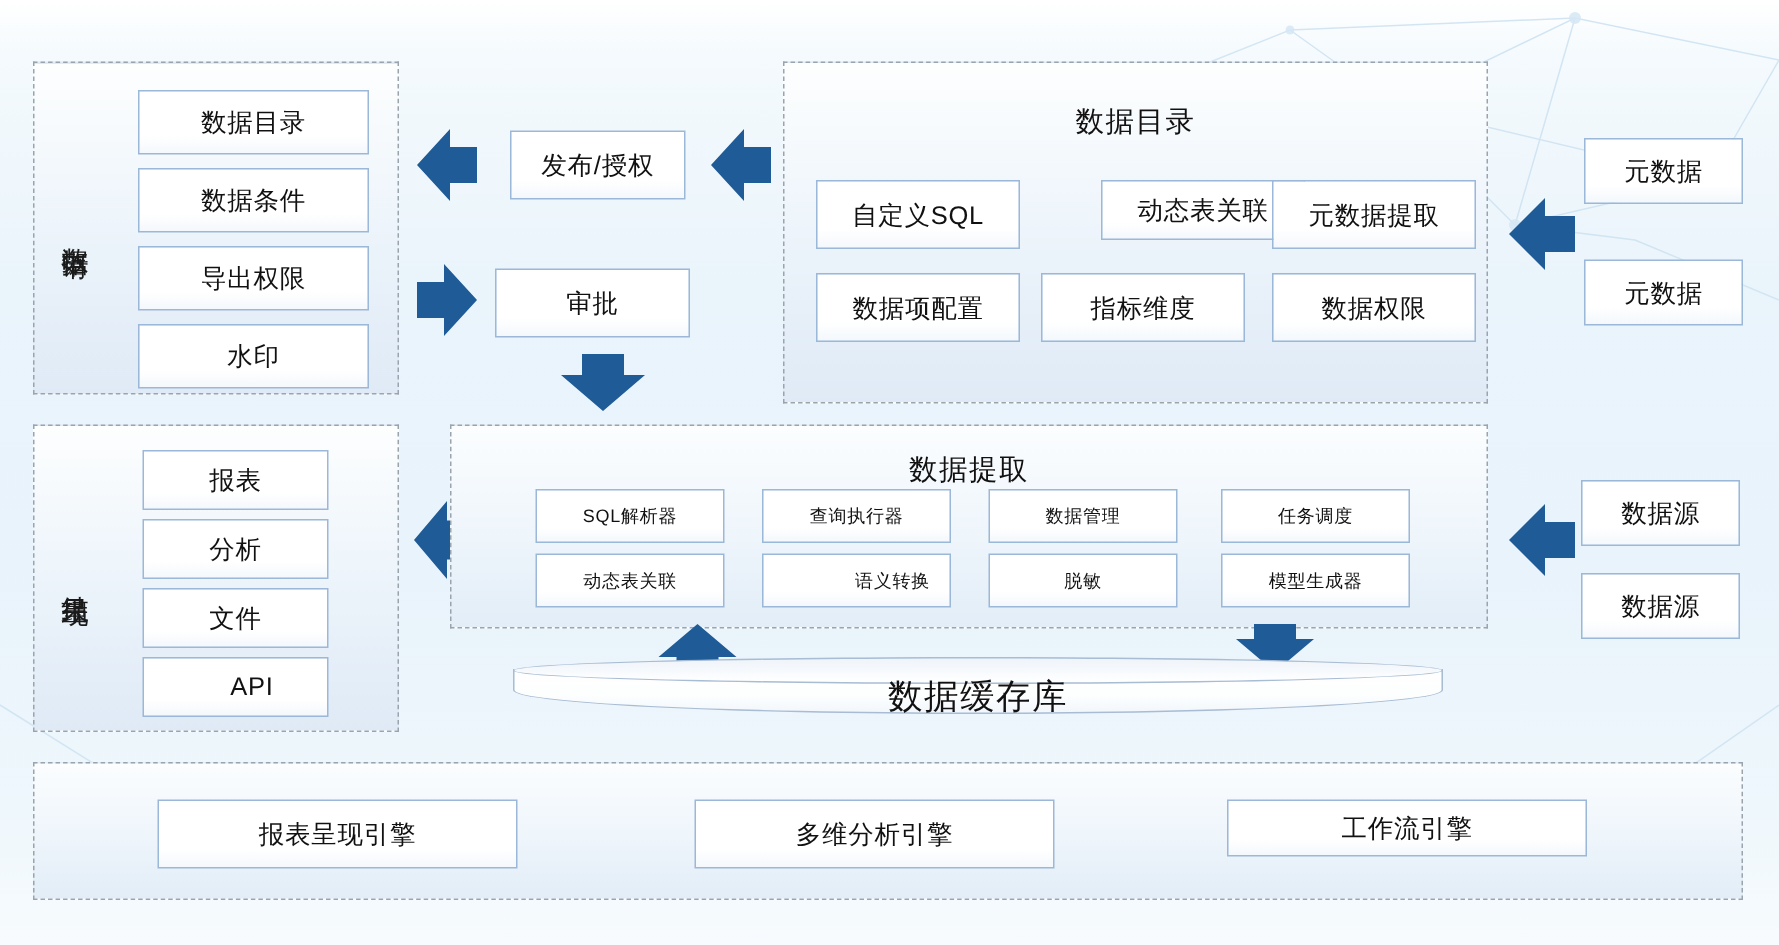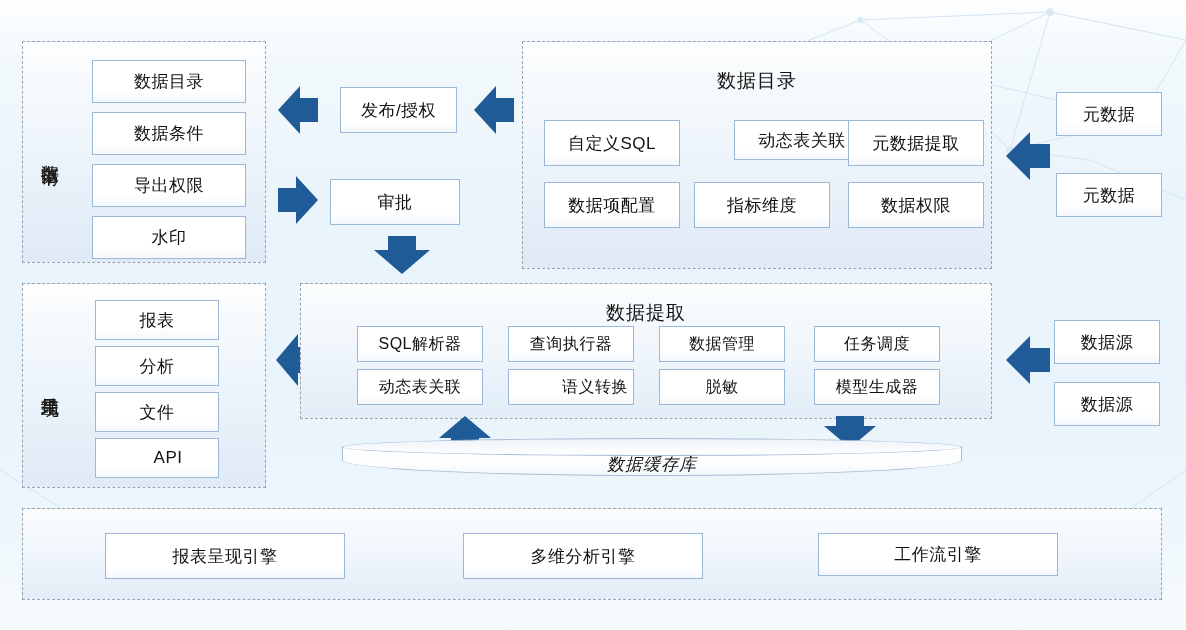--- a/index.html
+++ b/index.html
@@ -32,21 +32,21 @@
     text-align:center;
   }
   .box{
     position:absolute;box-sizing:border-box;
     border:1px solid #9cb8d8;
     background:linear-gradient(180deg,#ffffff 0%,#ffffff 72%,#f4f8fc 100%);
     display:flex;align-items:center;justify-content:center;
     font-size:17px;color:#111;
     letter-spacing:.5px;
   }
-  .box.sm{font-size:16px;}
+  .box.sm{font-size:12px;}
   .title{
     position:absolute;
     font-size:19px;color:#111;
     text-align:center;width:100%;
     letter-spacing:1px;
   }
   .arrow{position:absolute;}
   .cyl{
     position:absolute;box-sizing:border-box;
   }
@@ -59,21 +59,21 @@
   }
   .cyl .top{
     position:absolute;left:0;right:0;top:0;height:16px;
     border:1px solid #a8bcd4;
     border-radius:50%/50%;
     background:linear-gradient(180deg,#eef4fa 0%,#ffffff 100%);
   }
   .cyl .lbl{
     position:absolute;left:0;right:0;top:14px;bottom:0;
     display:flex;align-items:center;justify-content:center;
-    font-size:17px;color:#111;letter-spacing:1px;font-style:italic;
+    font-size:23px;color:#111;letter-spacing:1px;
   }
 </style>
 </head>
 <body>
 
 <div id="stage">
 
   <svg id="net" width="1186" height="630" viewBox="0 0 1186 630">
     <g stroke="#cfe3f2" stroke-width="1" fill="none" opacity="0.9">
       <path d="M1186,40 L1050,12 L930,70 L1010,150 L1140,120 Z"></path>
@@ -186,15 +186,15 @@
     <div class="body"></div>
     <div class="top"></div>
     <div class="lbl">数据缓存库</div>
   </div>
 
   <div class="panel plain" style="left:22px;top:508px;width:1140px;height:92px;">
   </div>
 
   <div class="box" style="left:105px;top:533px;width:240px;height:46px;">报表呈现引擎</div>
   <div class="box" style="left:463px;top:533px;width:240px;height:46px;">多维分析引擎</div>
-  <div class="box" style="left:818px;top:533px;width:240px;height:43px;">工作流引擎</div>
+  <div class="box" style="left:818px;top:533px;width:240px;height:38px;">工作流引擎</div>
 
 </div>
 
 </body></html>

